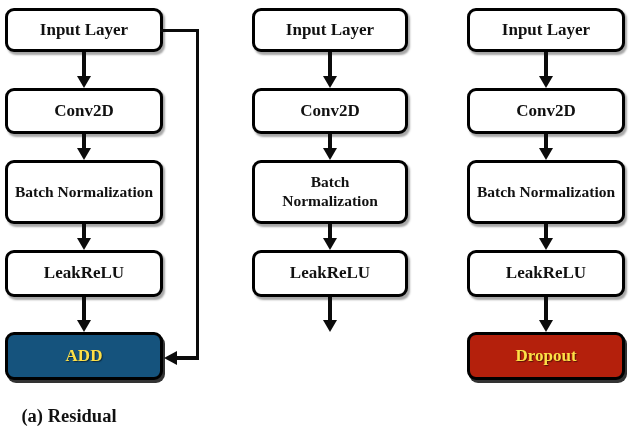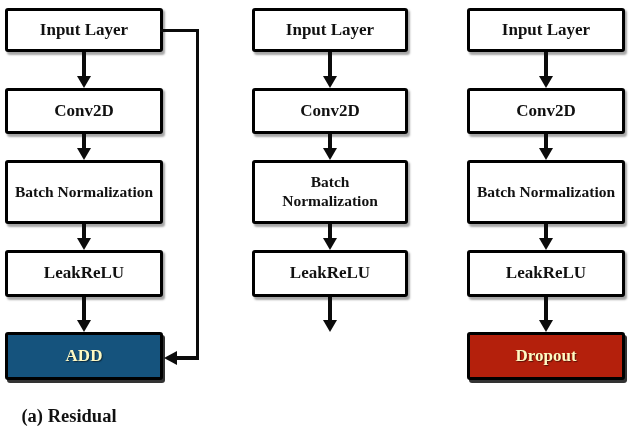--- a/index.html
+++ b/index.html
@@ -10,36 +10,36 @@
     background: #ffffff;
     font-family: "Liberation Serif", serif;
     overflow: hidden;
   }
   .column { position: absolute; top: 0; height: 434px; }
   .node {
     position: absolute;
     left: 0; right: 0;
     background: #ffffff;
     border: 3.2px solid #000000;
-    border-radius: 3px;
+    border-radius: 9px;
     display: flex;
     align-items: center;
     justify-content: center;
     text-align: center;
     font-weight: bold;
     font-size: 17px;
     color: #111111;
     box-shadow: 2px 2.5px 2px rgba(0,0,0,0.35);
     box-sizing: border-box;
     padding: 0 6px;
     line-height: 1.2;
   }
   .node.two-line { font-size: 15.5px; }
   .node.colored {
-    color: #fef9c3;
+    color: #fde047;
     text-shadow: 1px 1px 1px rgba(0,0,0,0.5);
     box-shadow: 2px 3px 0 rgba(0,0,0,0.8);
   }
   .arrow {
     position: absolute;
     left: 50%;
     transform: translateX(-50%);
     display: flex;
     flex-direction: column;
     align-items: center;

